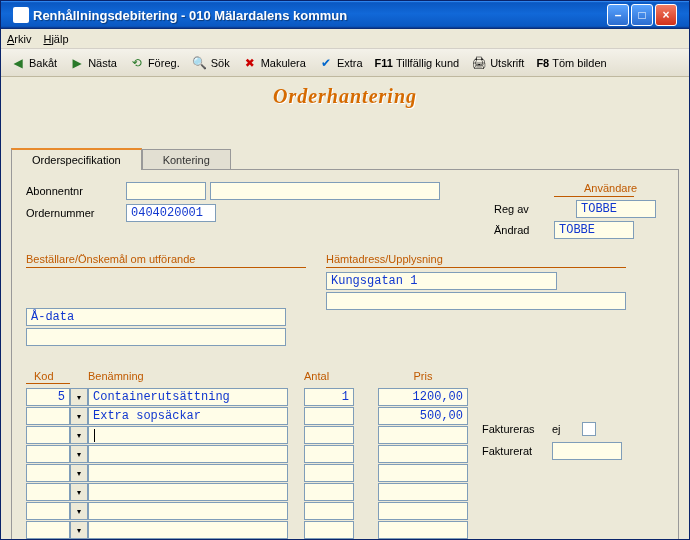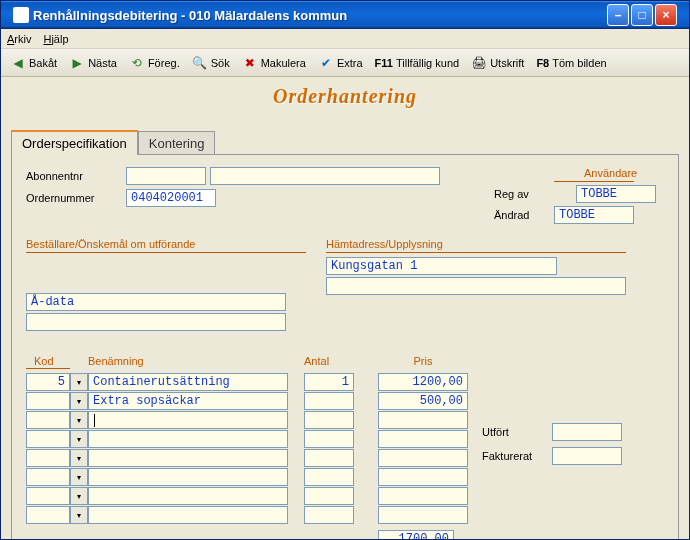--- a/index.html
+++ b/index.html
@@ -100,27 +100,28 @@
     margin: 2px 0 22px 0;
     text-shadow: 1px 1px 0 #fff;
     font-family: Georgia, serif;
   }
   .tabstrip {
     display: flex;
     align-items: flex-end;
     margin-bottom: -1px;
   }
   .tab {
-    padding: 4px 10px;
+    padding: 4px 20px;
     border: 1px solid #999;
     border-bottom: none;
     background: #ece9d8;
     position: relative;
     cursor: pointer;
-    font-size: 13px;
+    font-size: 11px;
+    margin-top: 18px;
   }
   .tab.active {
     background: #ece9d8;
     border-top: 2px solid #e88a2c;
     z-index: 2;
   }
   .tab.inactive { background:#e2dfd2; color:#333; }
   .panel {
     border: 1px solid #999;
     background: #ece9d8;
@@ -390,23 +391,24 @@
             <span></span>
             <span></span>
             <span></span>
             <span></span>
             <span></span>
           <span class="fld right" style="width:76px;">1700,00</span>
         </div>
       </div>
 
       <div class="bottom-right">
-        <div class="row" style="margin-top:16px;">
-          <span class="lbl" style="width:70px">Utfört</span>
-          <span class="fld" style="width:70px"></span>
+        <div class="row">
+          <span class="lbl" style="width:70px">Faktureras</span>
+          <span class="lbl" style="width:30px">ej</span>
+          <span class="checkbox"></span>
         </div>
         <div class="row">
           <span class="lbl" style="width:70px">Fakturerat</span>
           <span class="fld" style="width:70px"></span>
         </div>
       </div>
 
     </div>
   </div>
 </div>

